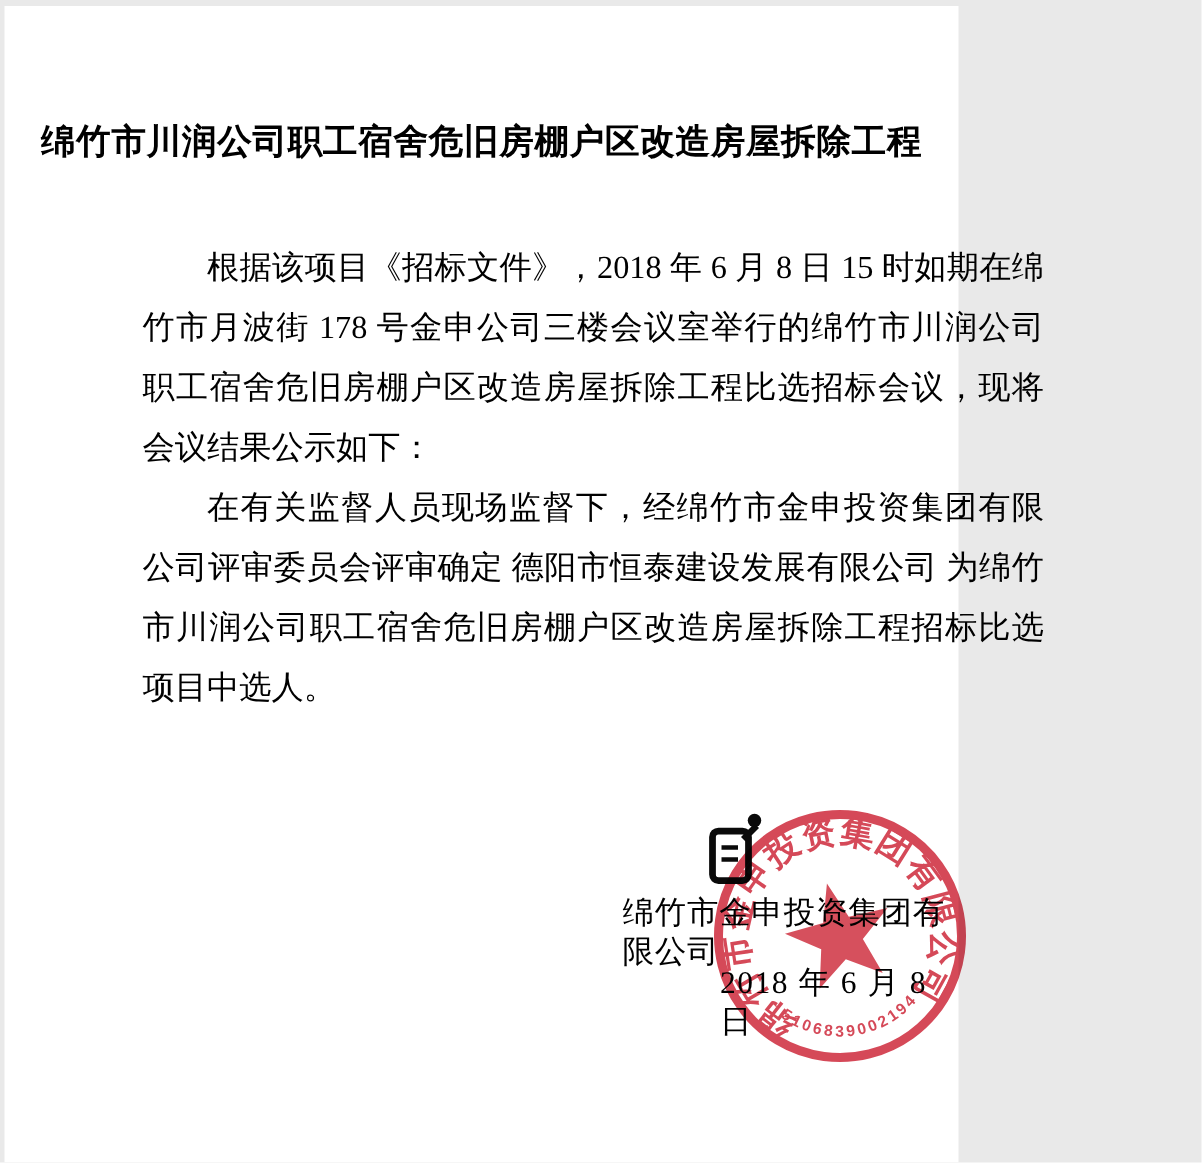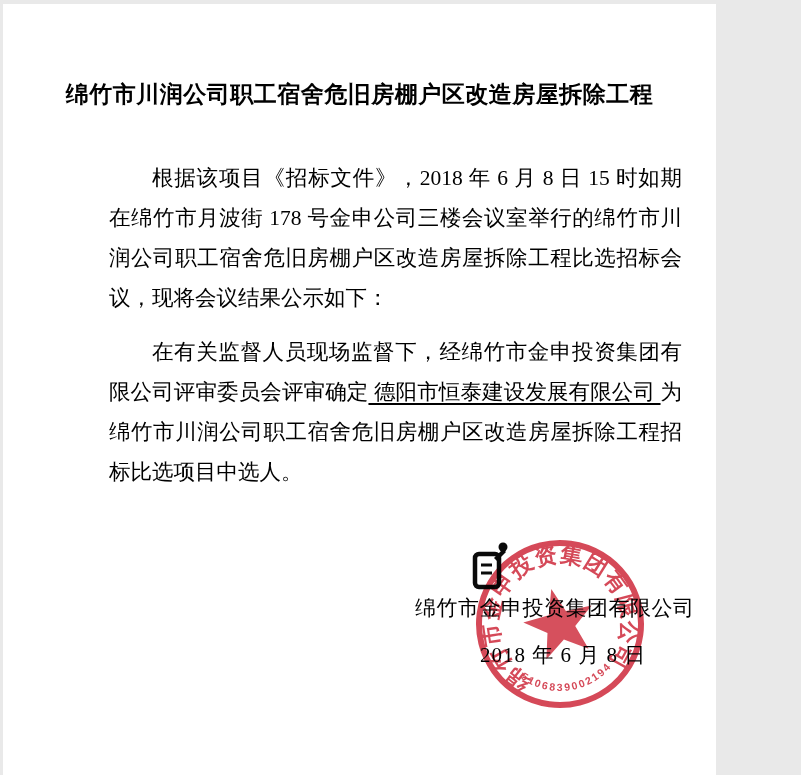--- a/index.html
+++ b/index.html
@@ -6,43 +6,42 @@
   body {
     width:801px; height:775px;
     background:#e9e9e9;
     font-family:"Liberation Serif","DejaVu Serif",serif;
     color:#000;
     overflow:hidden;
     position:relative;
   }
   .page {
     position:absolute; left:3px; top:4px;
-    width:713px; height:771px;
+    width:636px; height:771px;
     background:#ffffff;
   }
   .doc-title {
     padding-top:60px;
     text-align:center;
     font-weight:bold;
     font-size:23px;
     line-height:62px;
     letter-spacing:0.5px;
   }
   .doc-title div { height:62px; }
   .body-text {
     width:601px;
     margin:32px 0 0 92px;
     font-size:21.5px;
     line-height:40px;
     text-align:justify;
     text-justify:inter-ideograph;
   }
-  .body-text p { margin:14px; text-indent:2em; }
+  .body-text p { margin:0; text-indent:2em; }
   .winner {
-    text-decoration:underline;
     text-underline-offset:4px;
     text-decoration-thickness:1.5px;
   }
   .sig-company {
     position:absolute; left:412px; top:591px;
     font-size:21px; line-height:26px; letter-spacing:0.5px;
   }
   .sig-date {
     position:absolute; left:477px; top:638px;
     font-size:21px; line-height:26px; letter-spacing:1px;

